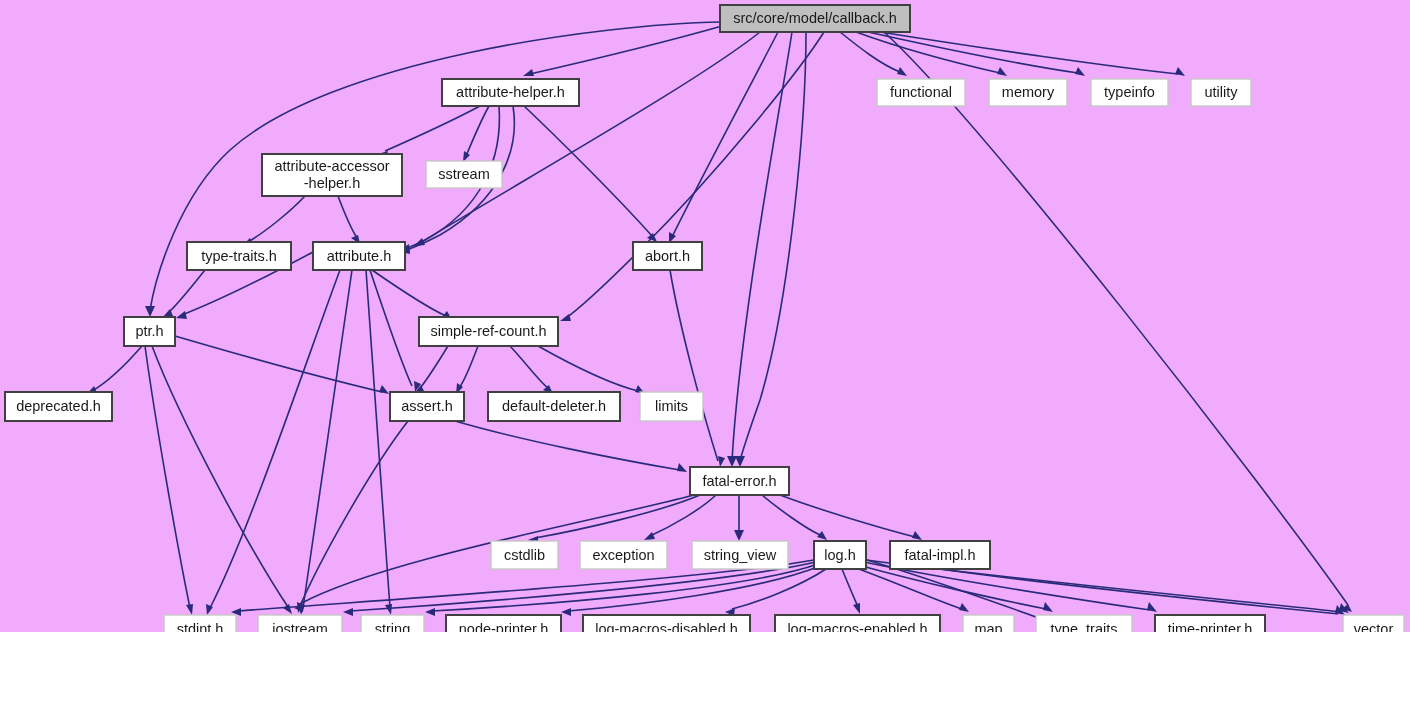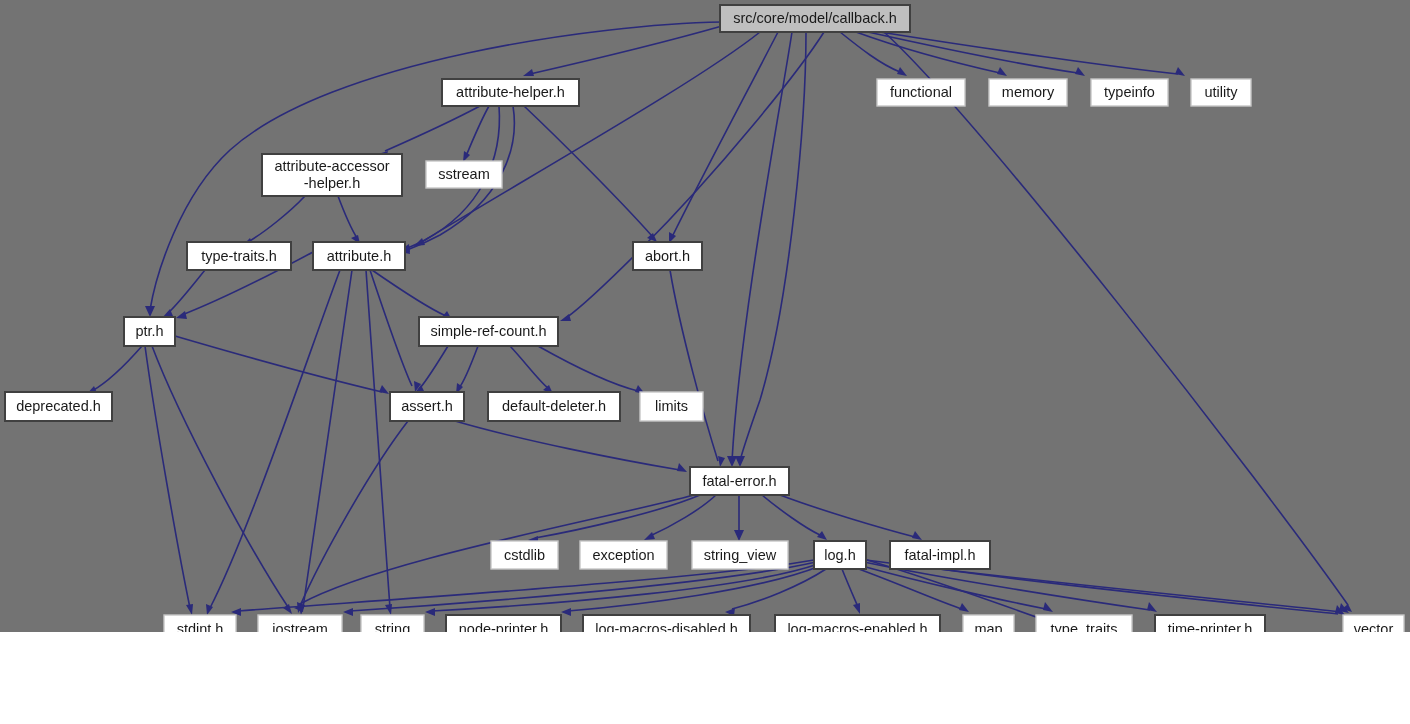--- a/index.html
+++ b/index.html
@@ -4,21 +4,21 @@
 <style>
   html, body {
     margin: 0;
     padding: 0;
     background: #ffffff;
   }
   #graph-root {
     position: relative;
     width: 1410px;
     height: 632px;
-    background: #737373;
+    background: #f0abfc;
     font-family: "Liberation Sans", sans-serif;
   }
   svg#dep-graph {
     display: block;
     width: 1410px;
     height: 724px;
   }
   .node-box {
     stroke-width: 1;
   }

